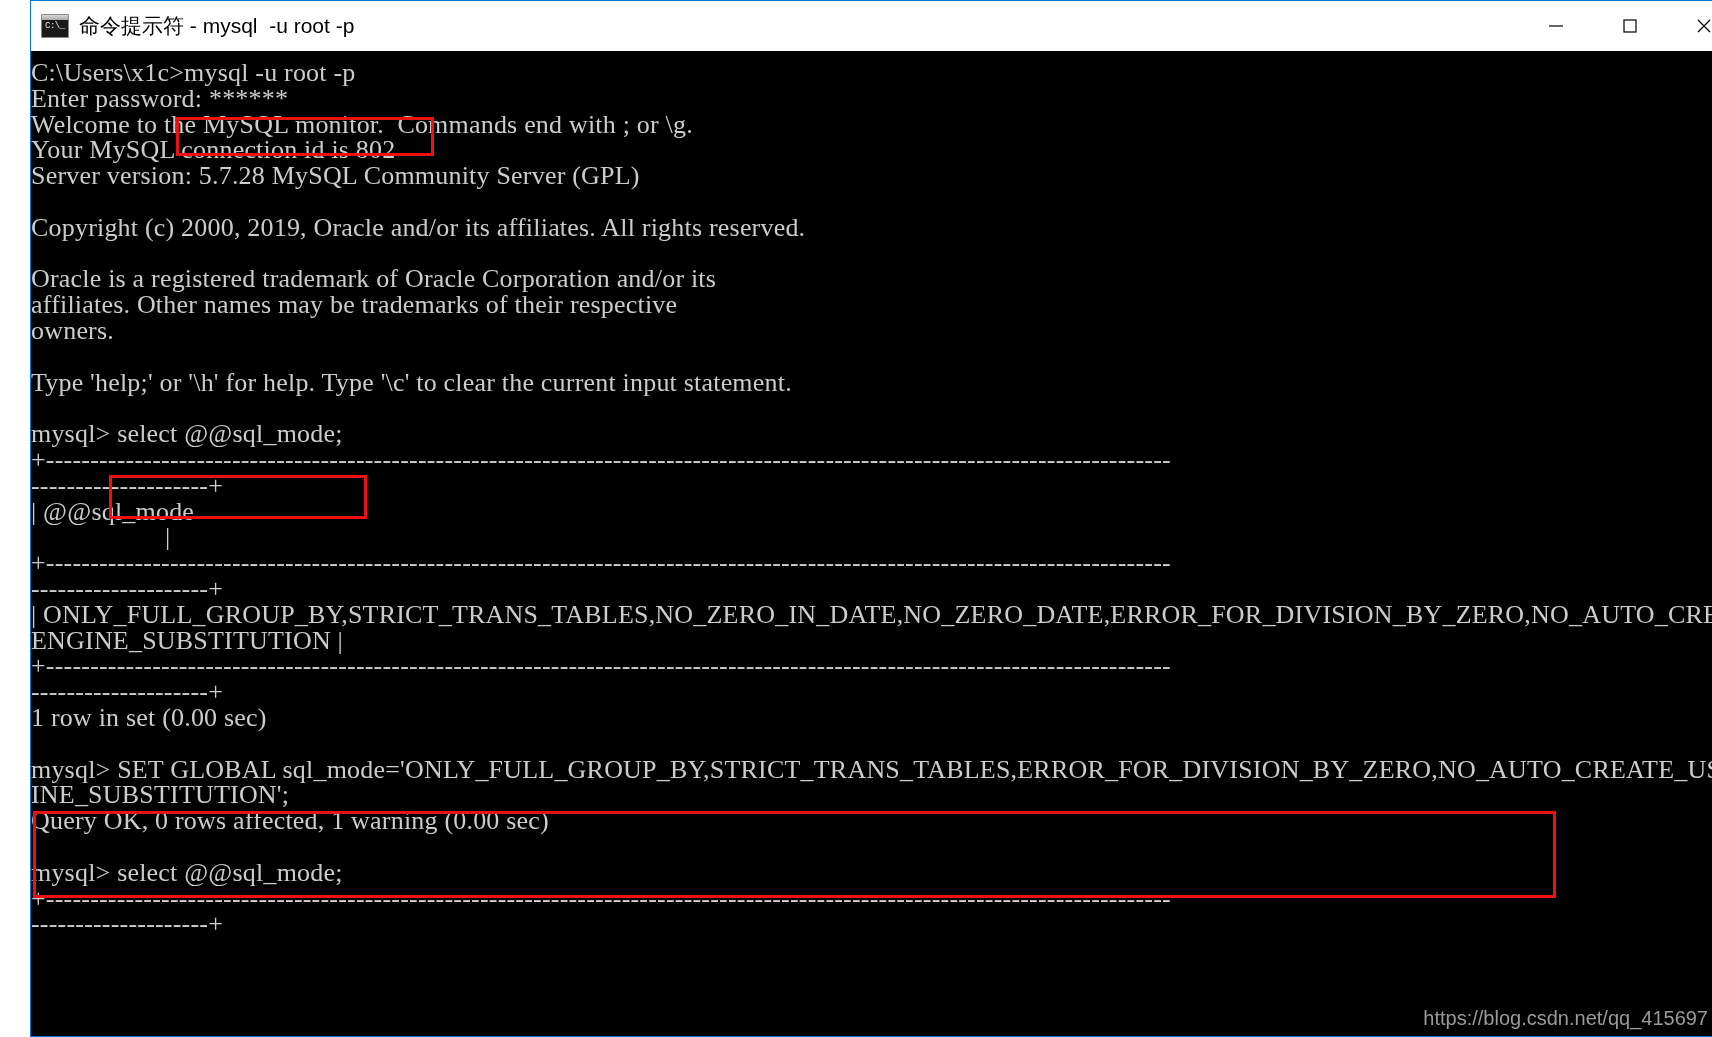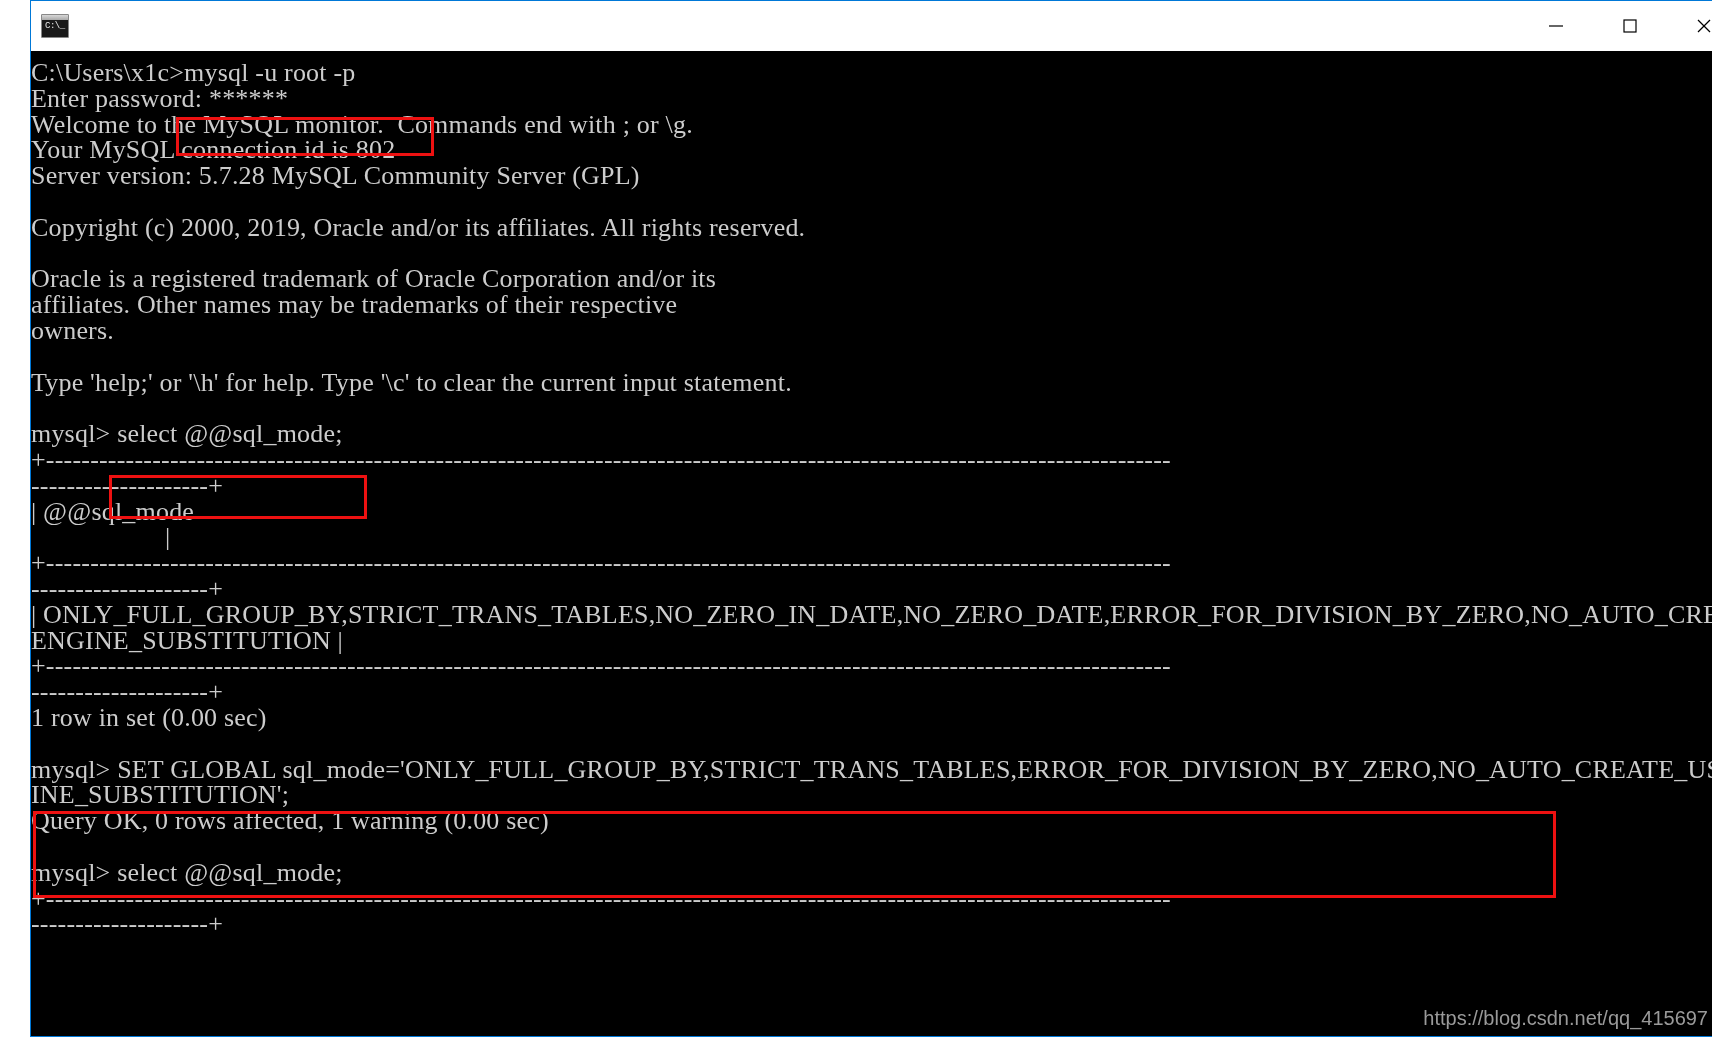--- a/index.html
+++ b/index.html
@@ -178,20 +178,21 @@
 </style>
 </head>
 <body>
 
 <div class="window">
 
   <div class="titlebar">
     <div class="cmd-icon">
       <span class="prompt">C:\_</span>
     </div>
+    <div class="title-text">命令提示符 - mysql  -u root -p</div>
 
     <div class="caption-buttons">
       <div class="cap-btn">
         <svg width="24" height="24" viewBox="0 0 24 24">
           <line x1="5" y1="12" x2="19" y2="12" stroke="#000" stroke-width="1.2"></line>
         </svg>
       </div>
       <div class="cap-btn">
         <svg width="24" height="24" viewBox="0 0 24 24">
           <rect x="6" y="6" width="12" height="12" fill="none" stroke="#000" stroke-width="1.2"></rect>

